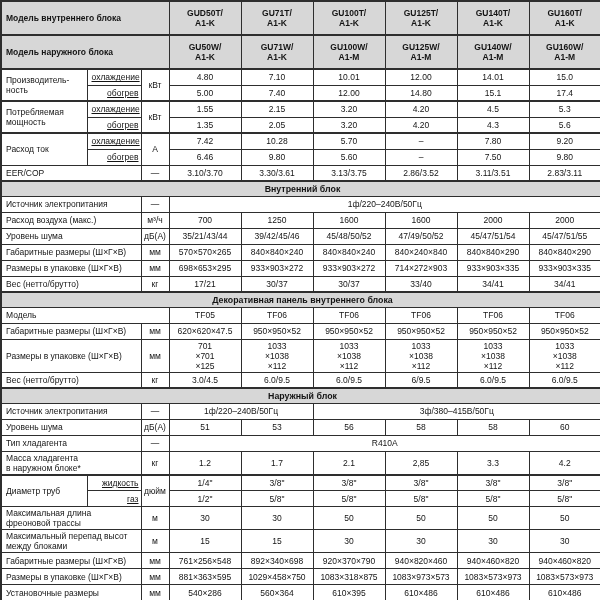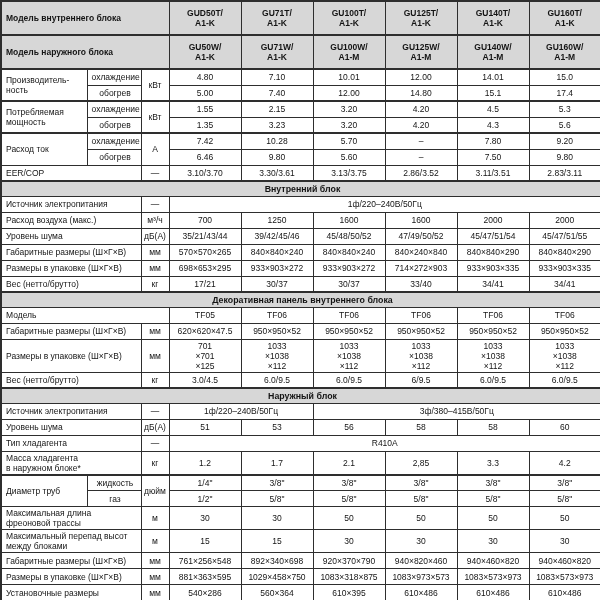--- a/index.html
+++ b/index.html
@@ -10,21 +10,21 @@
   }
   html,body{margin:0;padding:0;background:var(--bg);}
   body{width:600px;height:600px;overflow:hidden;
        font-family:"Liberation Sans","DejaVu Sans",sans-serif;color:var(--text);}
   table{width:600px;height:600px;border-collapse:collapse;table-layout:fixed;
         border:2px solid var(--border);}
   td{border:1px solid var(--border);font-size:8.5px;line-height:1.18;
      text-align:center;vertical-align:middle;padding:1px 2px;
      white-space:pre-line;overflow:hidden;}
   td.lbl{text-align:left;padding-left:4px;}
-  td.sub{text-align:center;padding-left:4px;}
+  td.sub{text-align:right;padding-left:4px;text-decoration:underline;}
   tr.sec td{background:var(--hdr);font-weight:700;text-align:center;
             padding-left:5px;font-size:8.8px;}
   tr.sec{height:15px;}
   tr.model td{background:var(--hdr);font-weight:700;}
   tr.model{height:34px;}
   tr.pbold td{font-weight:400;}
   tr.bt td{border-top:2px solid var(--border);}
   tr{height:16px;}
 </style>
 </head>
@@ -102,21 +102,21 @@
         <td>1.55</td>
         <td>2.15</td>
         <td>3.20</td>
         <td>4.20</td>
         <td>4.5</td>
         <td>5.3</td>
       </tr>
       <tr class="">
         <td class="sub">обогрев</td>
         <td>1.35</td>
-        <td>3.23</td>
+        <td>2.05</td>
         <td>3.20</td>
         <td>4.20</td>
         <td>4.3</td>
         <td>5.6</td>
       </tr>
       <tr class="bt">
         <td class="lbl" rowspan="2">Расход ток</td>
         <td class="sub">охлаждение</td>
         <td rowspan="2">А</td>
         <td>7.42</td>

